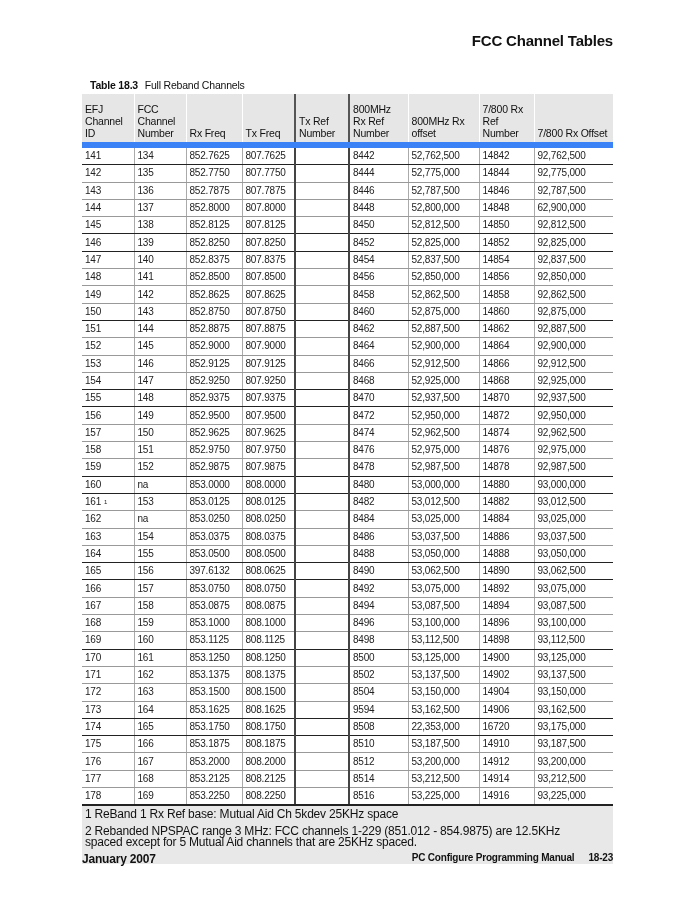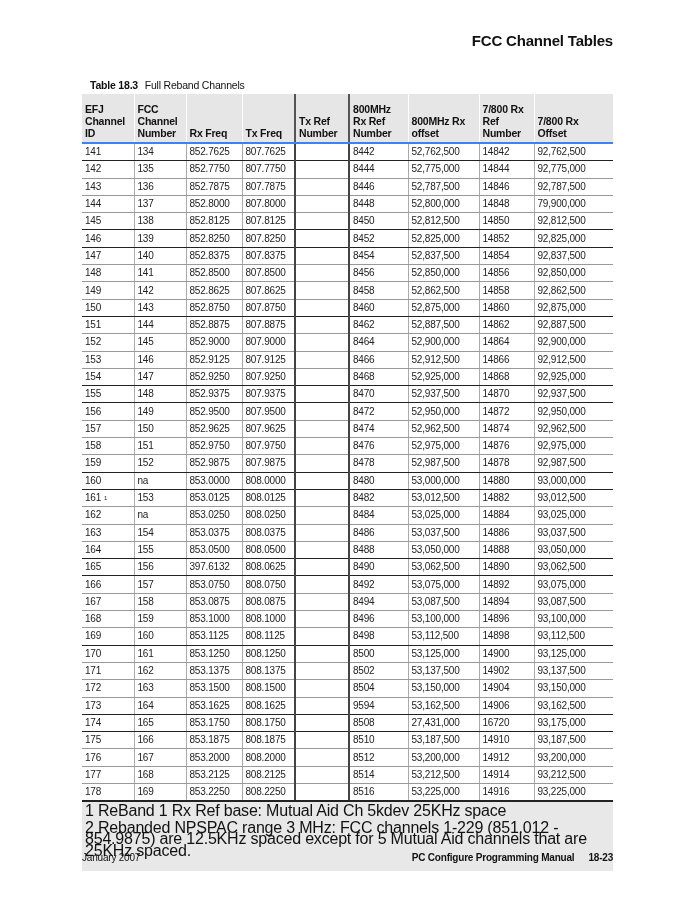--- a/index.html
+++ b/index.html
@@ -4,36 +4,36 @@
 <style>
   html, body { margin:0; padding:0; background:#ffffff; }
   body { width:695px; height:899px; position:relative; overflow:hidden;
          font-family:"Liberation Sans", sans-serif; color:#111; }
   .running-header { position:absolute; top:32px; right:82px; font-size:15px; font-weight:bold;
                     letter-spacing:-0.2px; }
   .table-caption { position:absolute; top:79px; left:82px; font-size:10.5px; letter-spacing:-0.2px; }
   .table-caption .cap-num { font-weight:bold; margin-right:4px;margin-left:8px; }
   .table-wrap { position:absolute; top:94px; left:82px; width:531px; }
   table { border-collapse:collapse; width:531px; table-layout:fixed; font-size:10px; letter-spacing:-0.2px; }
-  th { background:#e6e6e6; font-weight:bold; text-align:left; vertical-align:bottom;
+  th { background:#e6e6e6; font-weight:normal; text-align:left; vertical-align:bottom;
        padding:2px 3px 3px 3px; line-height:12px; height:43px; font-size:10.5px;
-       border-left:1px solid #fff; border-bottom:2px solid #3b82f6; }
+       border-left:1px solid #fff; border-bottom:6px solid #3b82f6; }
   th.first { border-left:none; }
   td { height:16.3px; padding:0 3px; line-height:16px; border-bottom:1px solid #999;
        border-left:1px solid #aaa; white-space:nowrap; color:#222; }
   td.c0 { border-left:none; }
   tr.thick td { border-bottom:1px solid #222; }
   td.c4, td.c5 { border-left:2px solid #444; }
   th.h4, th.h5 { border-left:2px solid #555; }
   tr.last td { border-bottom:2px solid #222;margin-top:34px; }
   sup { font-size:6px; vertical-align:top; margin-left:3px; }
-  .notes { background:#e8e8e8; font-size:16px; padding:3px 18px 4px 3px; letter-spacing:-0.2px; line-height:11.5px; }
+  .notes { background:#e8e8e8; font-size:12px; padding:3px 18px 4px 3px; letter-spacing:-0.2px; line-height:11.5px; }
   .notes p { margin:0 0 5px 0; }
   .notes p:last-child { margin-bottom:11px; }
-  .footer-left { position:absolute; top:852px; left:82px; font-size:10px; font-weight:normal; letter-spacing:-0.2px; }
+  .footer-left { position:absolute; top:852px; left:82px; font-size:12px; font-weight:bold; letter-spacing:-0.2px; }
   .footer-right { position:absolute; top:852px; right:82px; font-size:10px; font-weight:bold; letter-spacing:-0.2px; }
   .footer-right .pg { margin-left:14px; }
 </style>
 </head>
 <body>
 
 <div class="running-header">FCC Channel Tables</div>
 
 <div class="table-caption">
   <span class="cap-num">Table 18.3</span>
@@ -102,21 +102,21 @@
         </tr>
         <tr>
           <td class="c0"><span>144</span></td>
           <td class="c1"><span>137</span></td>
           <td class="c2"><span>852.8000</span></td>
           <td class="c3"><span>807.8000</span></td>
           <td class="c4"><span></span></td>
           <td class="c5"><span>8448</span></td>
           <td class="c6"><span>52,800,000</span></td>
           <td class="c7"><span>14848</span></td>
-          <td class="c8"><span>79,900,000</span></td>
+          <td class="c8"><span>62,900,000</span></td>
         </tr>
         <tr class="thick">
           <td class="c0"><span>145</span></td>
           <td class="c1"><span>138</span></td>
           <td class="c2"><span>852.8125</span></td>
           <td class="c3"><span>807.8125</span></td>
           <td class="c4"><span></span></td>
           <td class="c5"><span>8450</span></td>
           <td class="c6"><span>52,812,500</span></td>
           <td class="c7"><span>14850</span></td>
@@ -430,21 +430,21 @@
           <td class="c7"><span>14906</span></td>
           <td class="c8"><span>93,162,500</span></td>
         </tr>
         <tr class="thick">
           <td class="c0"><span>174</span></td>
           <td class="c1"><span>165</span></td>
           <td class="c2"><span>853.1750</span></td>
           <td class="c3"><span>808.1750</span></td>
           <td class="c4"><span></span></td>
           <td class="c5"><span>8508</span></td>
-          <td class="c6"><span>27,431,000</span></td>
+          <td class="c6"><span>22,353,000</span></td>
           <td class="c7"><span>16720</span></td>
           <td class="c8"><span>93,175,000</span></td>
         </tr>
         <tr>
           <td class="c0"><span>175</span></td>
           <td class="c1"><span>166</span></td>
           <td class="c2"><span>853.1875</span></td>
           <td class="c3"><span>808.1875</span></td>
           <td class="c4"><span></span></td>
           <td class="c5"><span>8510</span></td>

